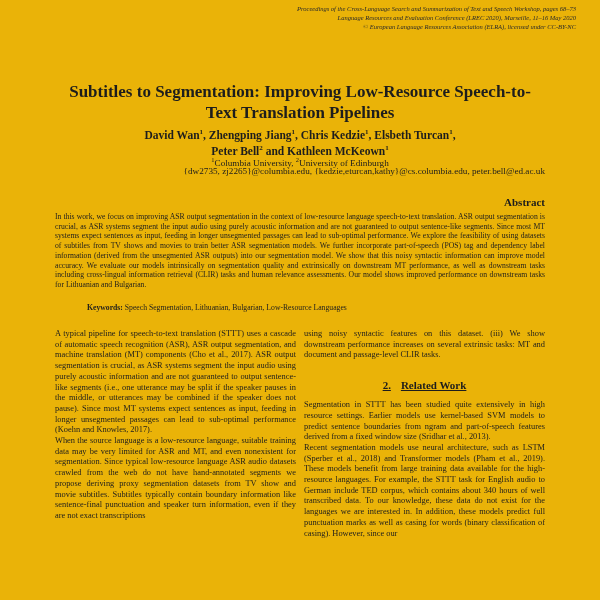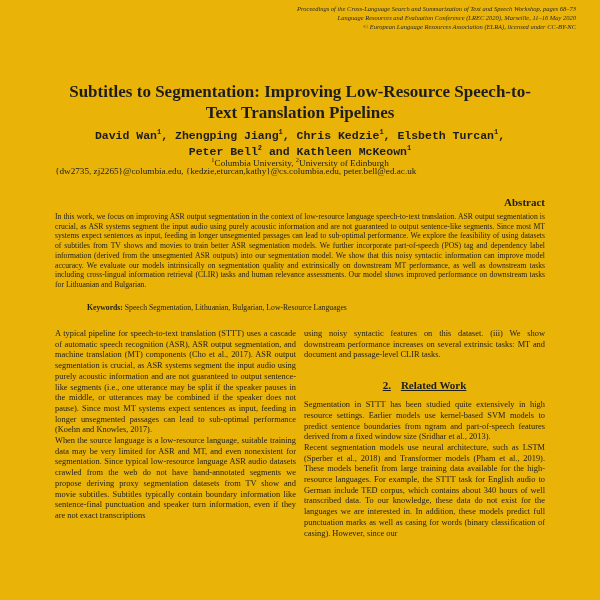--- a/index.html
+++ b/index.html
@@ -20,31 +20,31 @@
     color:#2a2a2a;
   }
   .paper-title{
     position:absolute;top:81px;left:55px;width:490px;
     text-align:center;font-weight:bold;
     font-size:17px;line-height:21px;
   }
   .authors-block{
     position:absolute;top:126px;left:55px;width:490px;
     text-align:center;font-weight:bold;
-    font-size:11.5px;line-height:13px;font-family:Liberation Mono, monospace;
+    font-size:11.5px;line-height:13px;
   }
   .authors-block sup{font-size:7px;}
   .affil-line{
     position:absolute;top:154px;left:55px;width:490px;
     text-align:center;font-size:9.2px;line-height:11px;
   }
   .affil-line sup{font-size:6.5px;}
   .email-line{
     position:absolute;top:166px;left:55px;width:490px;
-    text-align:left;font-size:9.2px;line-height:11px;
+    text-align:right;font-size:9.2px;line-height:11px;
   }
   .abstract-heading{
     position:absolute;top:196px;left:55px;width:490px;
     text-align:right;font-weight:bold;font-size:11px;
   }
   .abstract-text{
     position:absolute;top:212px;left:55px;width:490px;
     font-size:7.7px;line-height:9.7px;
     text-align:justify;
   }

